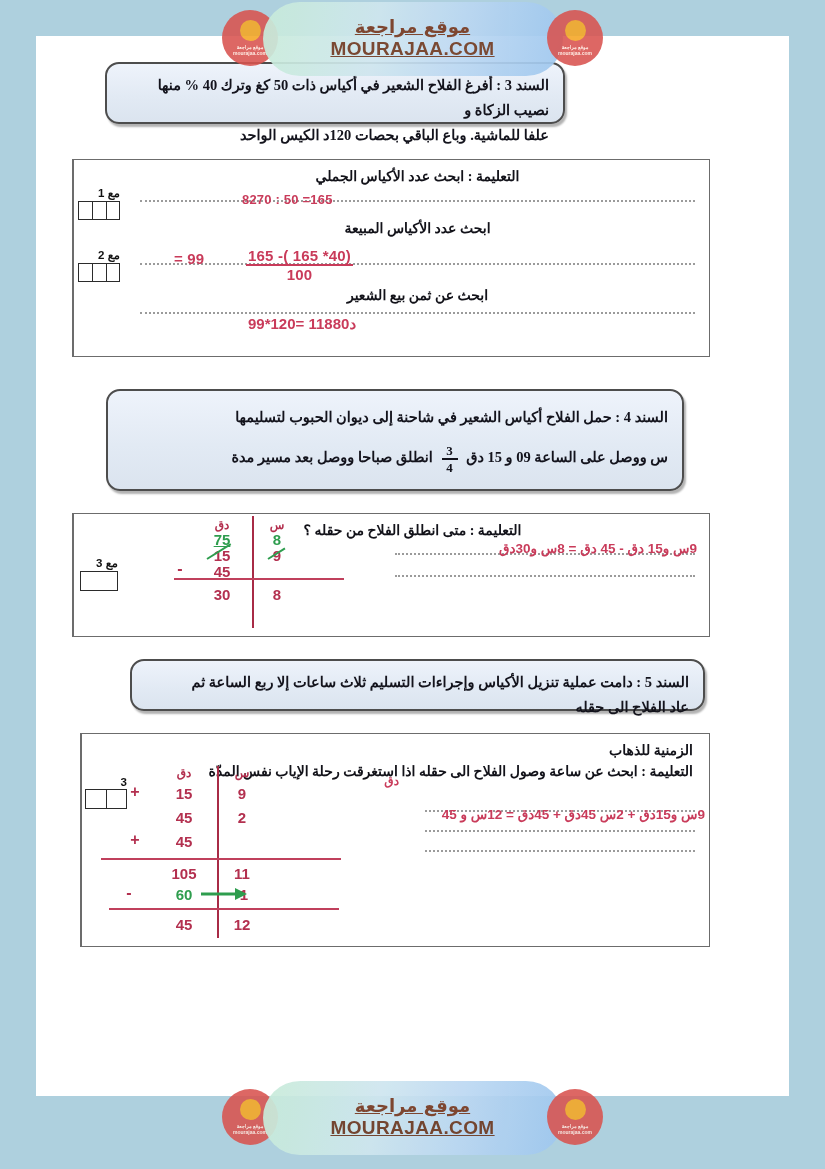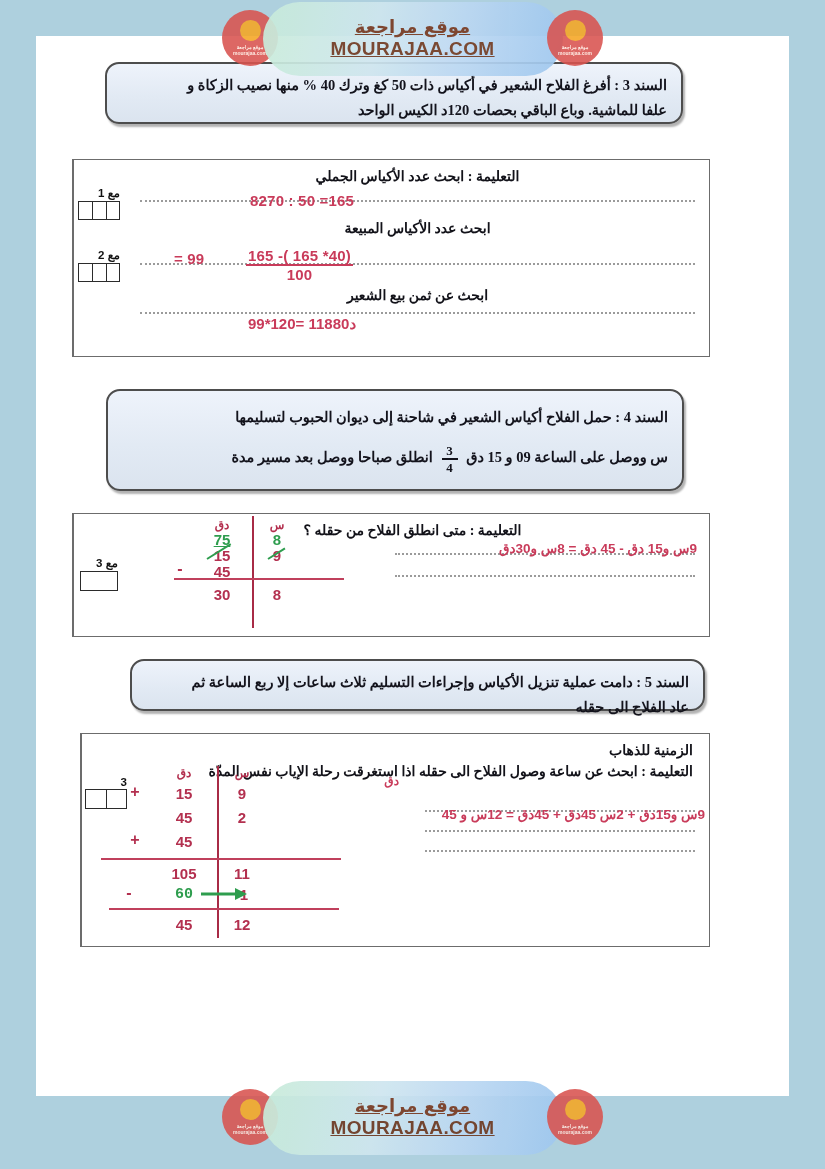--- a/index.html
+++ b/index.html
@@ -259,38 +259,38 @@
     <div class="wm-ar">موقع مراجعة</div>
     <div class="wm-en">MOURAJAA.COM</div>
   </div>
   <div class="wm-badge right">
     <div class="wm-badge-dot"></div>
     <div class="wm-badge-txt">موقع مراجعة</div>
     <div class="wm-badge-txt">mourajaa.com</div>
   </div>
 </div>
 
-<div class="prompt-box" style="left:105px; top:62px; width:578px; height:62px;">
+<div class="prompt-box" style="left:105px; top:62px; width:460px; height:62px;">
   <div class="prompt-line">السند 3 : أفرغ الفلاح الشعير في أكياس ذات 50 كغ وترك  40 % منها نصيب الزكاة و</div>
   <div class="prompt-line ltr-end">علفا للماشية. وباع الباقي بحصات 120د الكيس الواحد</div>
 </div>
 
 <div class="answer-frame" style="left:72px; top:159px; width:638px; height:198px;">
   <div class="ans-body">
 
     <div class="instr">التعليمة  :  ابحث عدد الأكياس الجملي</div>
     <div class="dotline"></div>
 
     <div class="instr" style="margin-top:16px;">ابحث عدد الأكياس المبيعة</div>
     <div class="dotline" style="margin-top:24px;"></div>
 
     <div class="instr" style="margin-top:20px;">ابحث عن ثمن بيع الشعير</div>
     <div class="dotline" style="margin-top:6px;"></div>
 
-    <div class="hand" style="left:124px; top:32px; font-size:15px; direction:ltr;">8270 : 50 =165</div>
+    <div class="hand" style="left:116px; top:32px; font-size:13px; direction:ltr;">8270 : 50 =165</div>
 
     <div class="hand" style="left:120px; top:88px; font-size:15px; direction:ltr;">
       <span class="frac-hand">
         <span class="fh-num">165 -( 165 *40)</span>
         <span class="fh-den">100</span>
       </span>
     </div>
     <div class="hand" style="left:48px; top:90px; font-size:15px; direction:ltr;">= 99</div>
 
     <div class="hand" style="left:122px; top:155px; font-size:15px; direction:ltr;">99*120= 11880د</div>
@@ -403,21 +403,21 @@
 
       <div class="cell" style="left:36px; top:43px; width:38px;">45</div>
       <div class="cell" style="left:98px; top:43px; width:30px;">2</div>
 
       <div class="cell" style="left:36px; top:67px; width:38px;">45</div>
       <div class="cell op" style="left:-4px; top:65px; width:20px;">+</div>
 
       <div class="cell" style="left:32px; top:99px; width:46px;">105</div>
       <div class="cell" style="left:96px; top:99px; width:34px;">11</div>
 
-      <div class="cell gnum" style="left:34px; top:120px; width:42px;font-family:Liberation Mono, monospace;">60</div>
+      <div class="cell gnum" style="left:34px; top:120px; width:42px;">60</div>
       <div class="cell" style="left:102px; top:120px; width:26px;">1</div>
       <div class="cell op" style="left:-10px; top:118px; width:20px;">-</div>
 
       <svg class="arrow-svg" width="46" height="16" viewBox="0 0 46 16" style="left:72px; top:120px;">
         <line x1="0" y1="8" x2="36" y2="8" stroke="#2e9d4e" stroke-width="3"></line>
         <polygon points="46,8 34,2 34,14" fill="#2e9d4e"></polygon>
       </svg>
 
       <div class="cell" style="left:34px; top:150px; width:42px;">45</div>
       <div class="cell" style="left:96px; top:150px; width:34px;">12</div>

